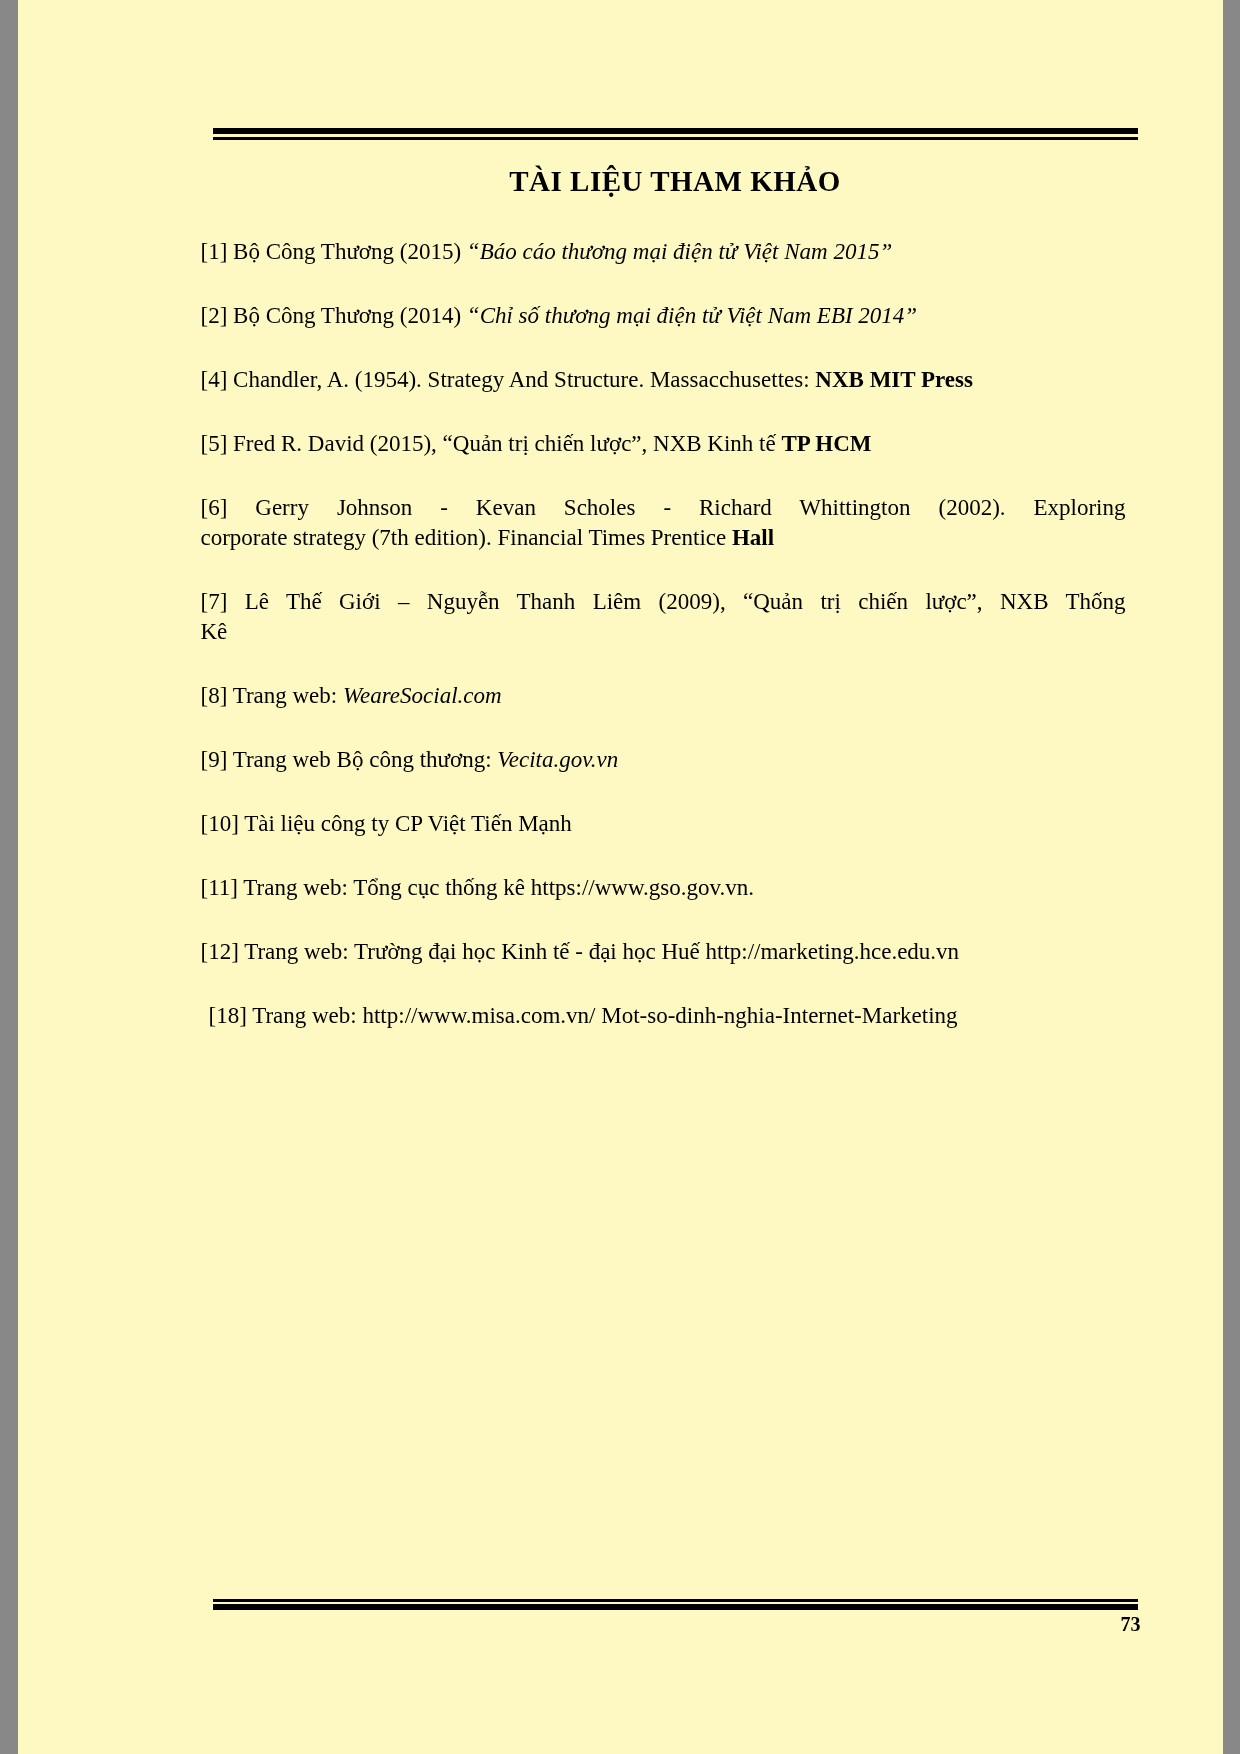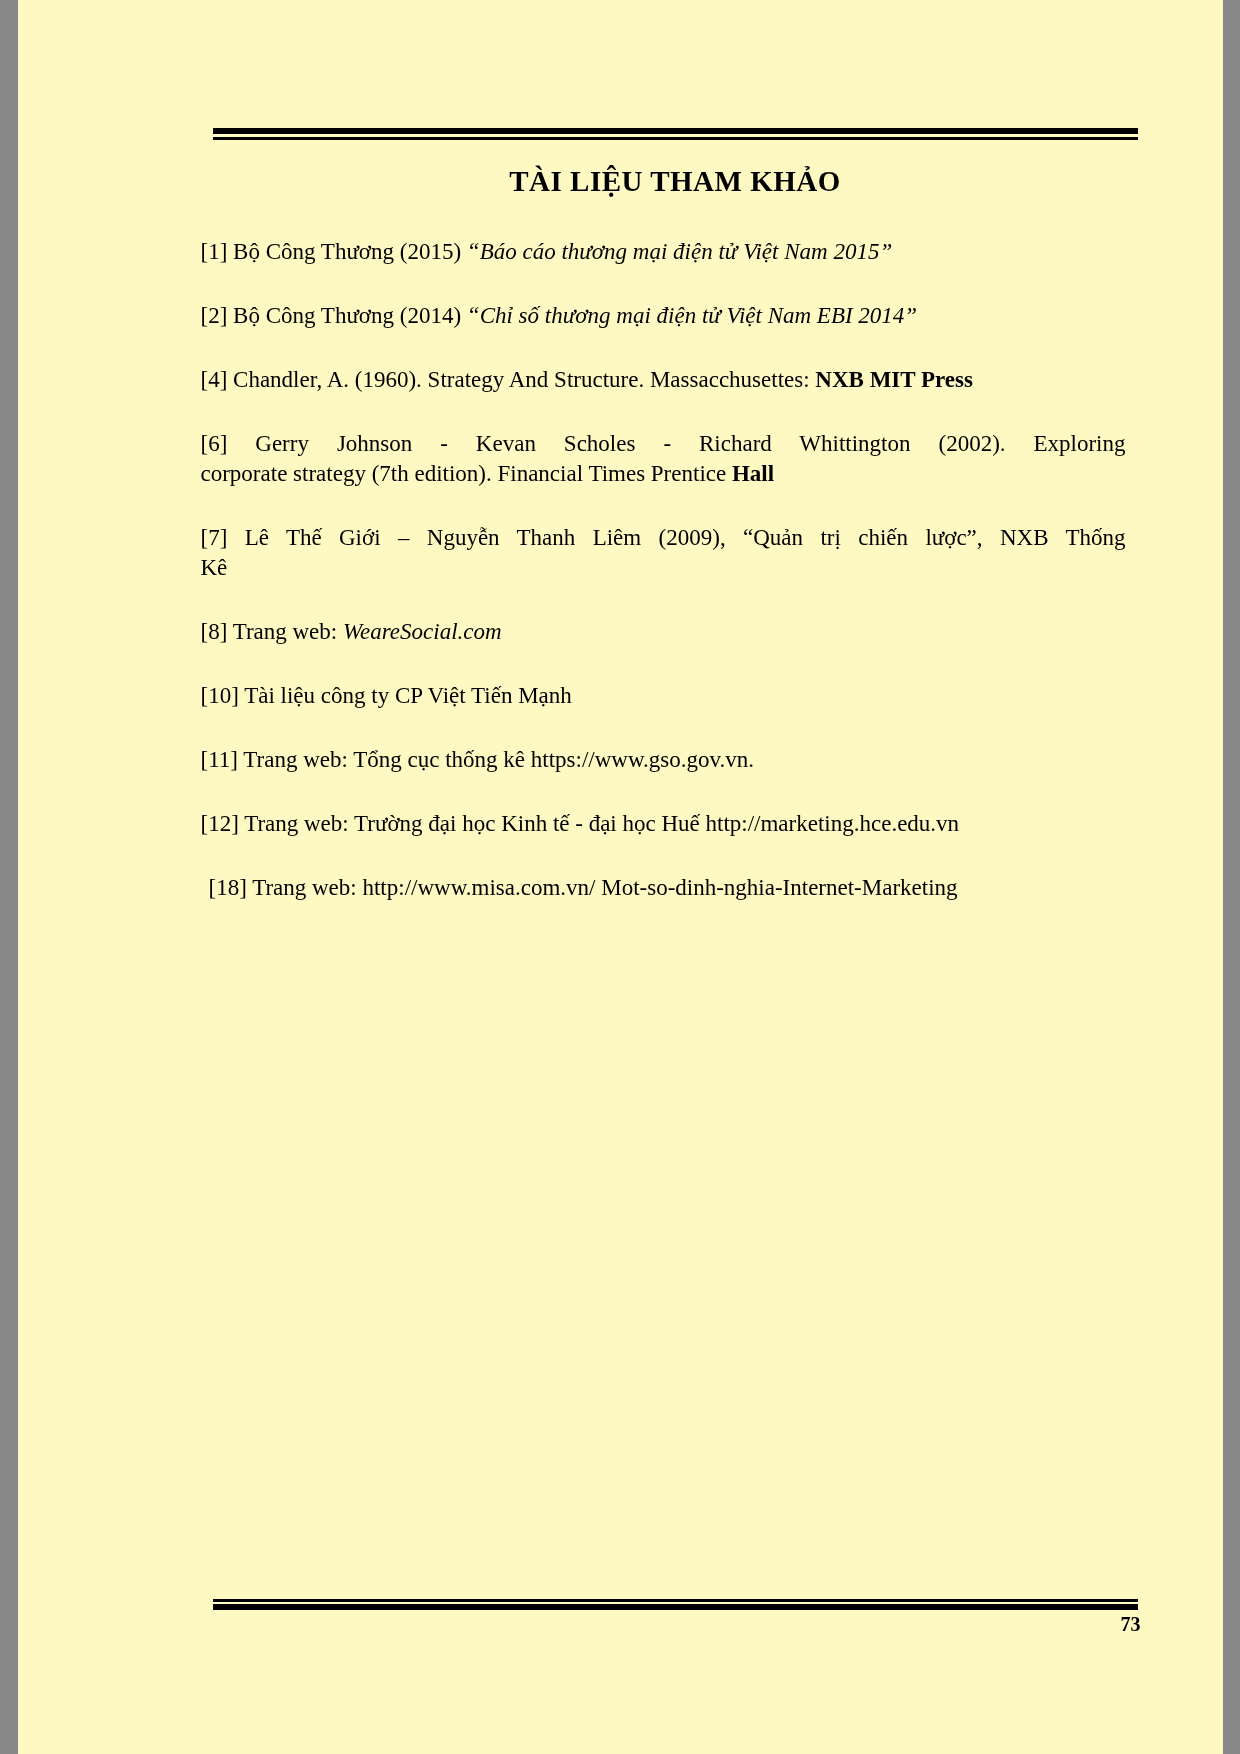--- a/index.html
+++ b/index.html
@@ -61,32 +61,38 @@
   <div class="rule rule-top"></div>
   <h1 class="title">TÀI LIỆU THAM KHẢO</h1>
   <div class="refs" id="refs">
       <div class="ref">
         <div class="refline"><span class="">[1] Bộ Công Thương (2015) </span><span class="run-i ">“Báo cáo thương mại điện tử Việt Nam 2015”</span></div>
       </div>
       <div class="ref">
         <div class="refline"><span class="">[2] Bộ Công Thương (2014) </span><span class="run-i ">“Chỉ số thương mại điện tử Việt Nam EBI 2014”</span></div>
       </div>
       <div class="ref">
-        <div class="refline"><span class="">[4] Chandler, A. (1960). Strategy And Structure. Massacchusettes: </span><span class="run-b">NXB MIT Press</span></div>
+        <div class="refline"><span class="">[4] Chandler, A. (1954). Strategy And Structure. Massacchusettes: </span><span class="run-b">NXB MIT Press</span></div>
+      </div>
+      <div class="ref">
+        <div class="refline"><span class="">[5] Fred R. David (2015), “Quản trị chiến lược”, NXB Kinh tế </span><span class="run-b">TP HCM</span></div>
       </div>
       <div class="ref">
         <div class="refline justify"><span class="">[6] Gerry Johnson - Kevan Scholes - Richard Whittington (2002). Exploring</span></div>
         <div class="refline"><span class="">corporate strategy (7th edition). Financial Times Prentice </span><span class="run-b">Hall</span></div>
       </div>
       <div class="ref">
         <div class="refline justify"><span class="">[7] Lê Thế Giới – Nguyễn Thanh Liêm (2009), “Quản trị chiến lược”, NXB Thống</span></div>
         <div class="refline"><span class="">Kê</span></div>
       </div>
       <div class="ref">
         <div class="refline"><span class="">[8] Trang web: </span><span class="run-i ">WeareSocial.com</span></div>
+      </div>
+      <div class="ref">
+        <div class="refline"><span class="">[9] Trang web Bộ công thương: </span><span class="run-i ">Vecita.gov.vn</span></div>
       </div>
       <div class="ref">
         <div class="refline"><span class="">[10] Tài liệu công ty CP Việt Tiến Mạnh</span></div>
       </div>
       <div class="ref">
         <div class="refline"><span class="">[11] Trang web: Tổng cục thống kê https://www.gso.gov.vn.</span></div>
       </div>
       <div class="ref">
         <div class="refline"><span class="">[12] Trang web: Trường đại học Kinh tế - đại học Huế http://marketing.hce.edu.vn</span></div>
       </div>

